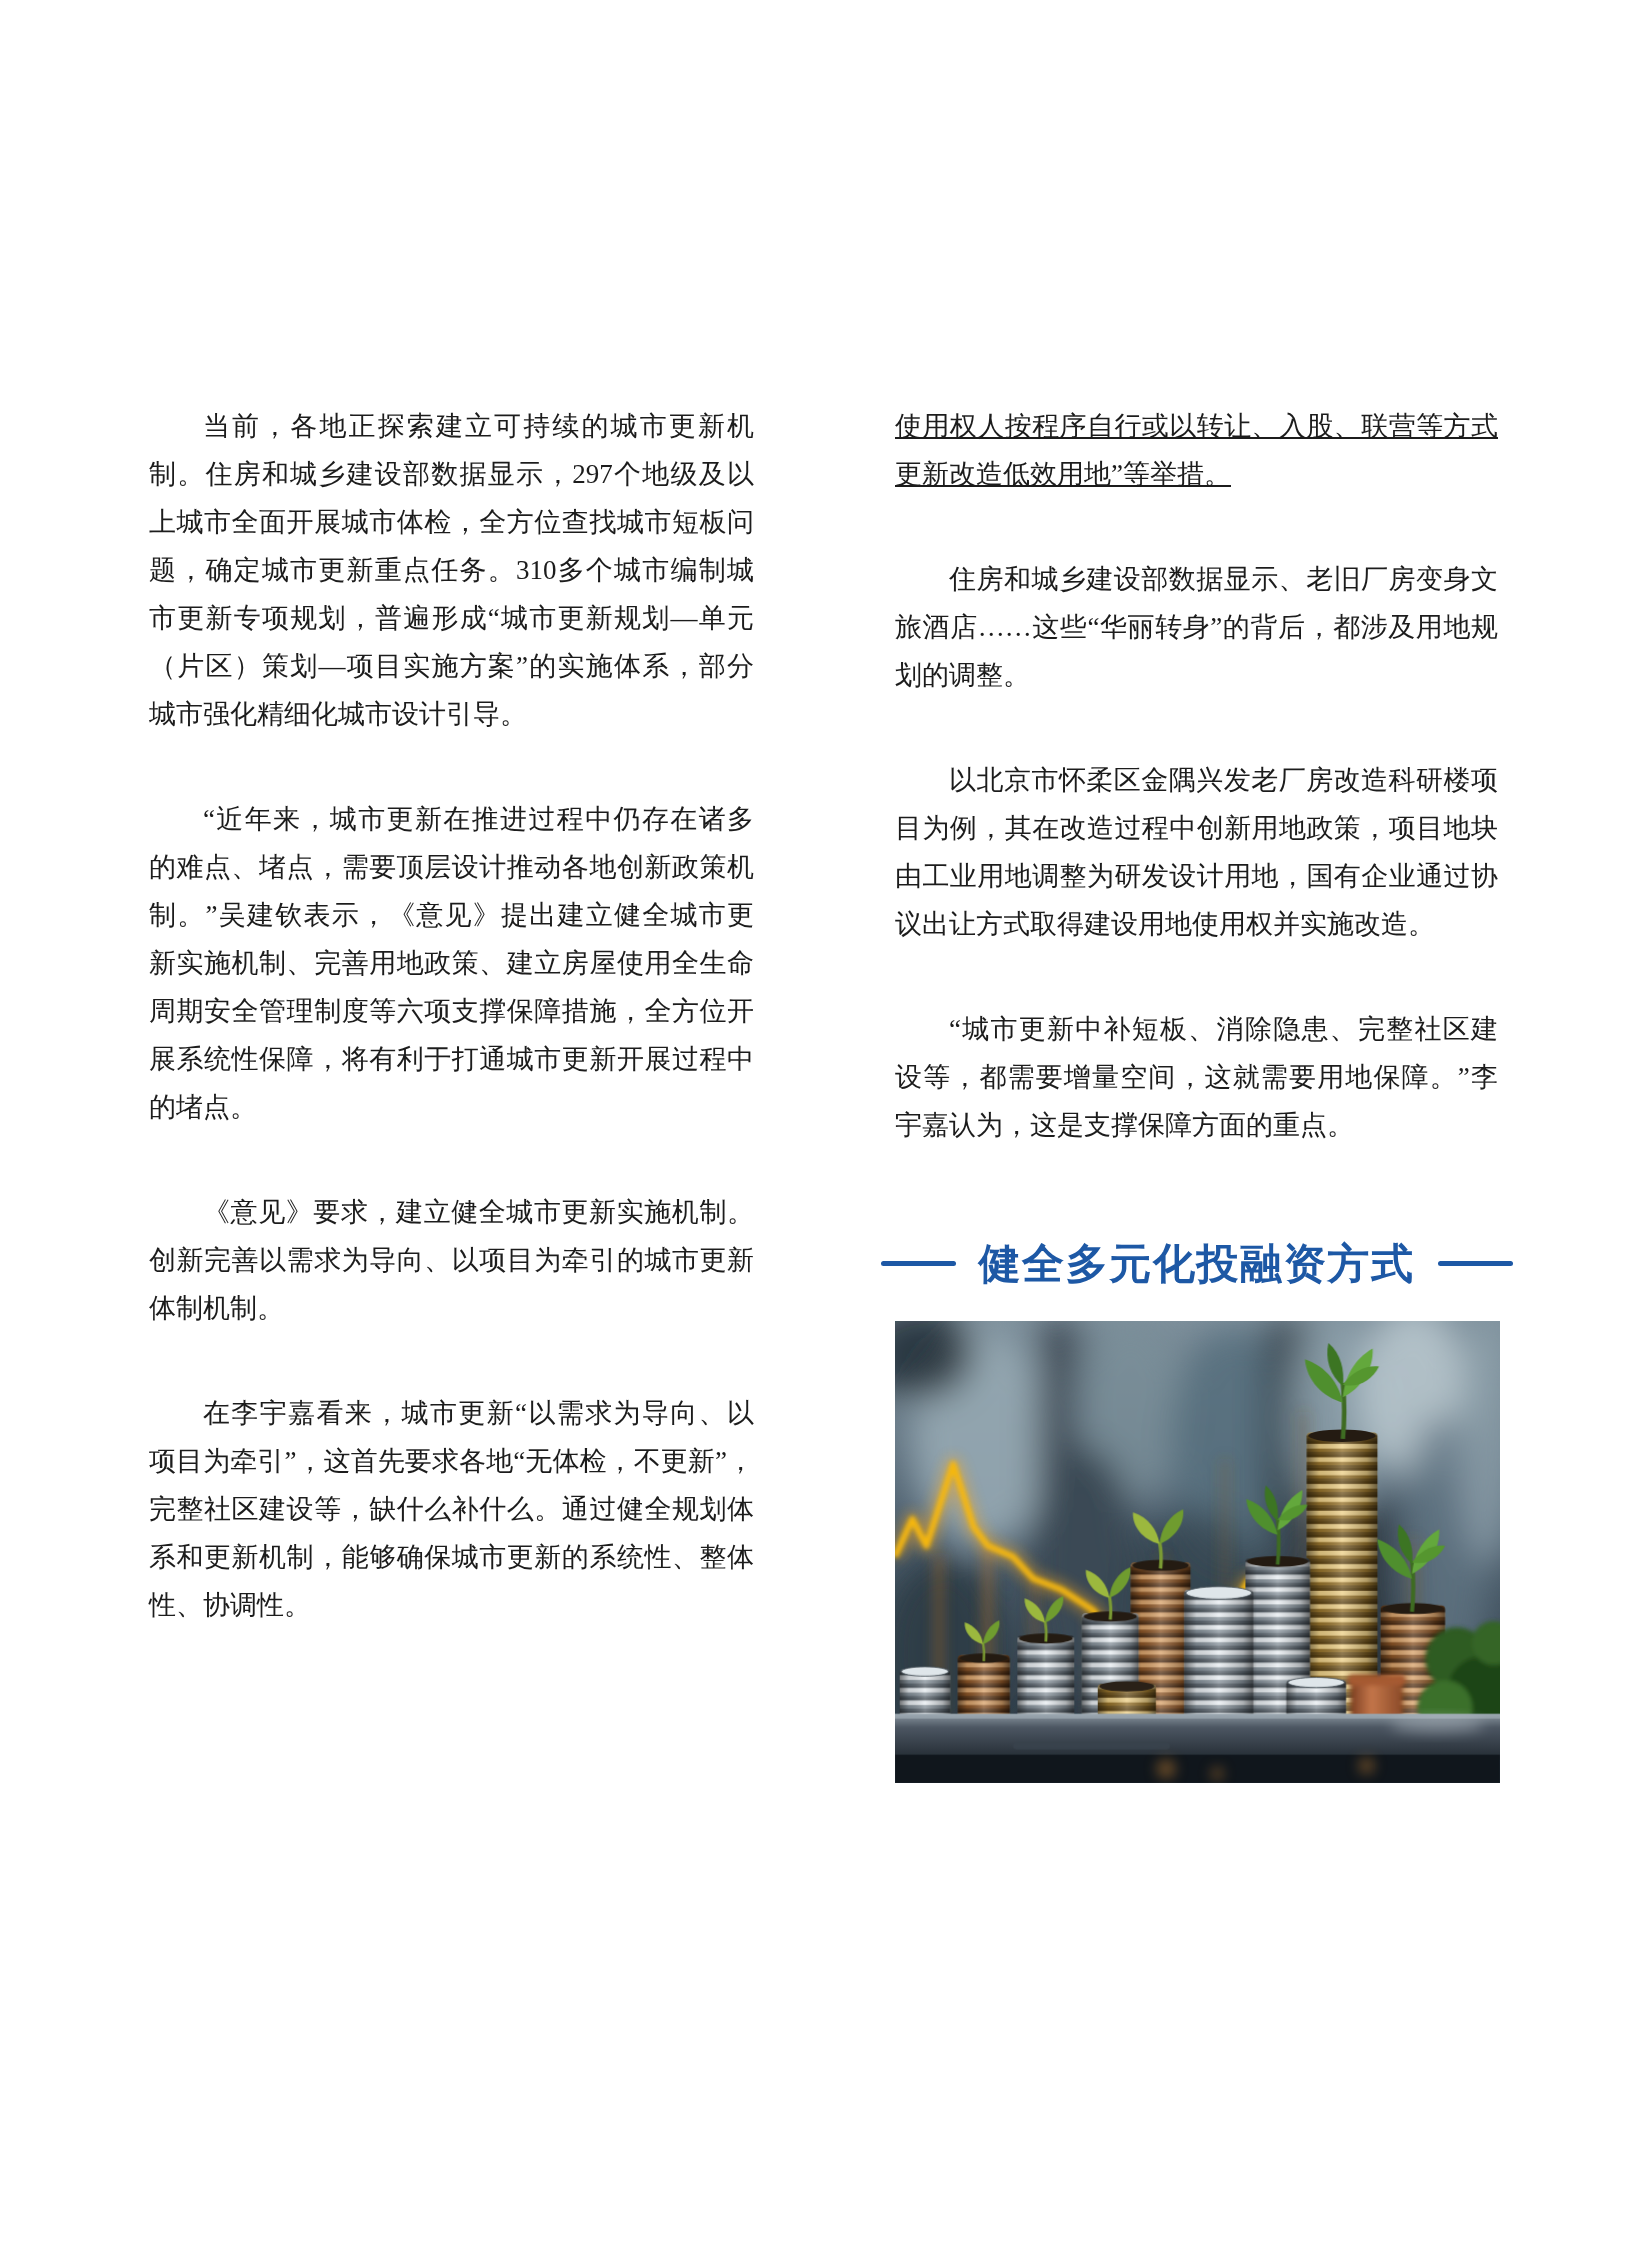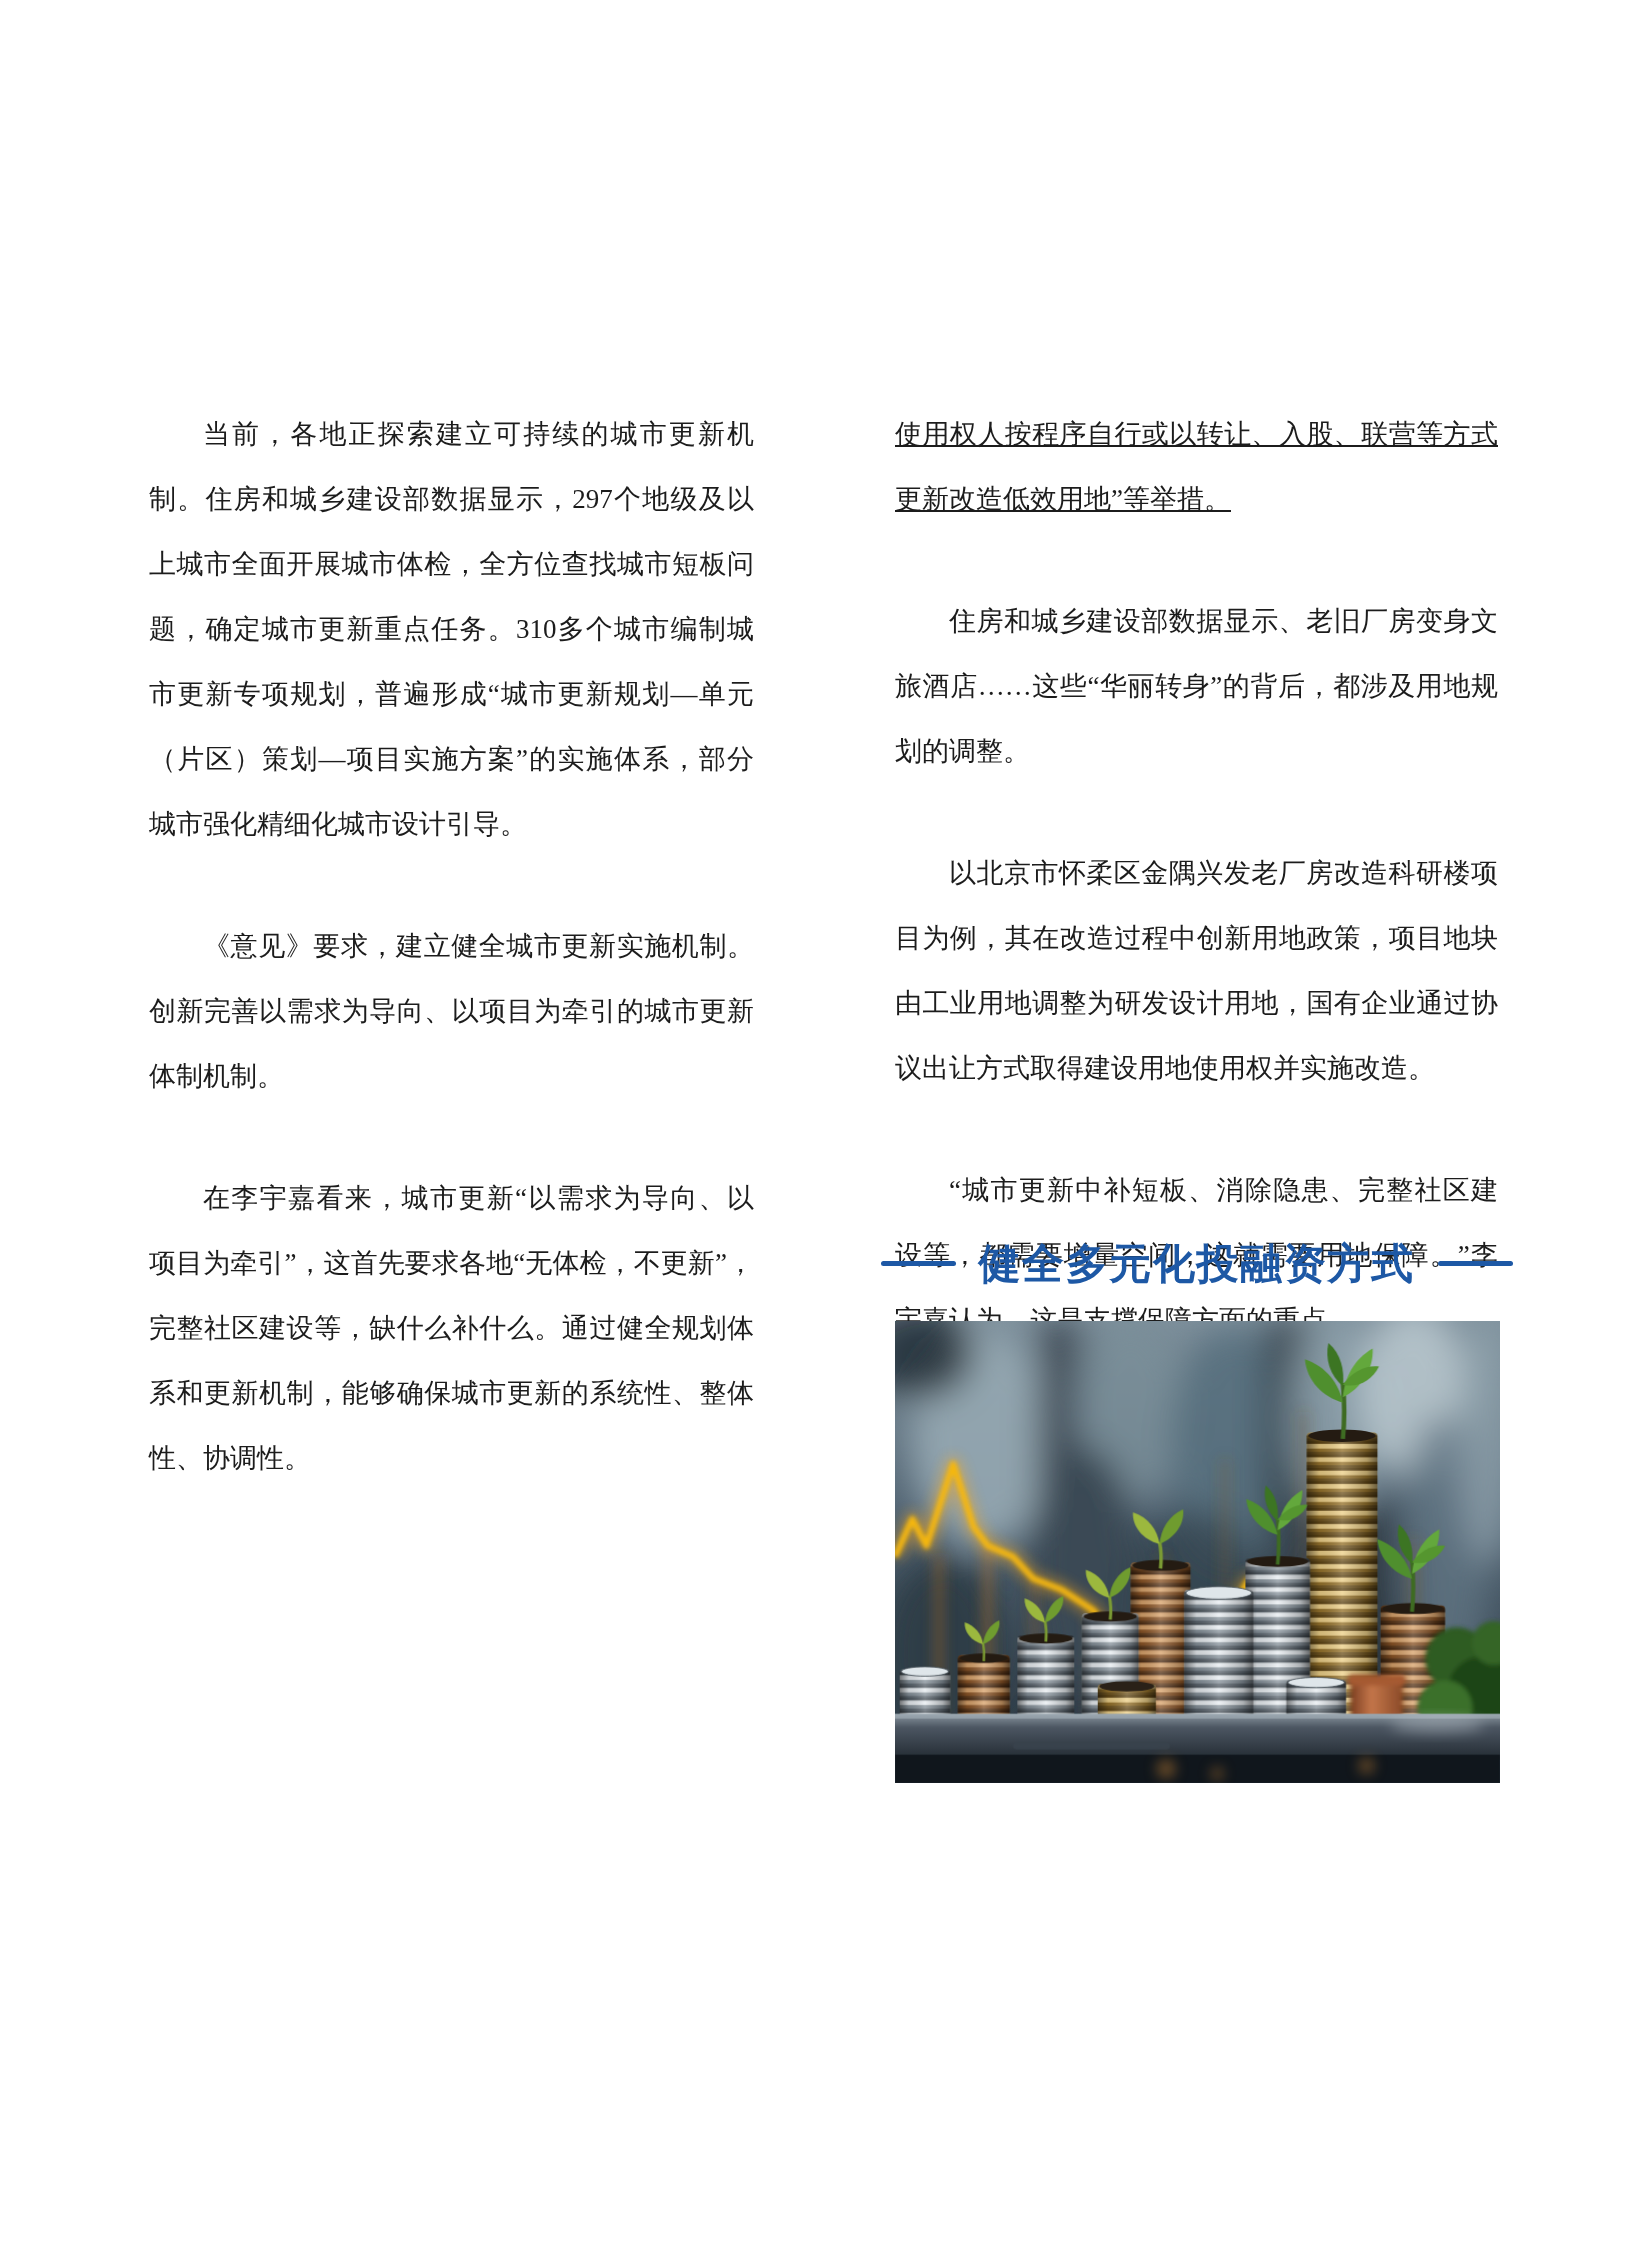--- a/index.html
+++ b/index.html
@@ -9,21 +9,21 @@
     background:#ffffff;
     overflow:hidden;
     font-family:"Liberation Serif","DejaVu Serif",serif;
   }
   .column{position:absolute;top:402px;width:605px;}
   .col-left{left:149px;}
   .col-right{left:895px;width:603px;}
   .column p{
     margin:0 0 57px 0;
     font-size:27px;
-    line-height:65px;
+    line-height:48px;
     color:#1c1c1c;
     text-align:justify;
     text-indent:2em;
     word-break:break-all;
   }
   .column p.no-indent{text-indent:0;text-decoration:underline;}
   .section-heading{
     position:absolute;
     left:895px;top:1232px;width:603px;height:63px;
     display:flex;align-items:center;justify-content:center;
@@ -53,20 +53,21 @@
   }
   figure.article-photo svg{display:block;width:100%;height:100%;}
 </style>
 </head>
 <body>
 
 <div class="page">
 
   <div class="column col-left">
     <p>当前，各地正探索建立可持续的城市更新机制。住房和城乡建设部数据显示，297个地级及以上城市全面开展城市体检，全方位查找城市短板问题，确定城市更新重点任务。310多个城市编制城市更新专项规划，普遍形成“城市更新规划—单元（片区）策划—项目实施方案”的实施体系，部分城市强化精细化城市设计引导。</p>
+    <p>“近年来，城市更新在推进过程中仍存在诸多的难点、堵点，需要顶层设计推动各地创新政策机制。”吴建钦表示，《意见》提出建立健全城市更新实施机制、完善用地政策、建立房屋使用全生命周期安全管理制度等六项支撑保障措施，全方位开展系统性保障，将有利于打通城市更新开展过程中的堵点。</p>
     <p>《意见》要求，建立健全城市更新实施机制。创新完善以需求为导向、以项目为牵引的城市更新体制机制。</p>
     <p>在李宇嘉看来，城市更新“以需求为导向、以项目为牵引”，这首先要求各地“无体检，不更新”，完整社区建设等，缺什么补什么。通过健全规划体系和更新机制，能够确保城市更新的系统性、整体性、协调性。</p>
   </div>
 
   <div class="column col-right">
     <p class="no-indent">使用权人按程序自行或以转让、入股、联营等方式更新改造低效用地”等举措。</p>
     <p>住房和城乡建设部数据显示、老旧厂房变身文旅酒店……这些“华丽转身”的背后，都涉及用地规划的调整。</p>
     <p>以北京市怀柔区金隅兴发老厂房改造科研楼项目为例，其在改造过程中创新用地政策，项目地块由工业用地调整为研发设计用地，国有企业通过协议出让方式取得建设用地使用权并实施改造。</p>
     <p>“城市更新中补短板、消除隐患、完整社区建设等，都需要增量空间，这就需要用地保障。”李宇嘉认为，这是支撑保障方面的重点。</p>
   </div>

